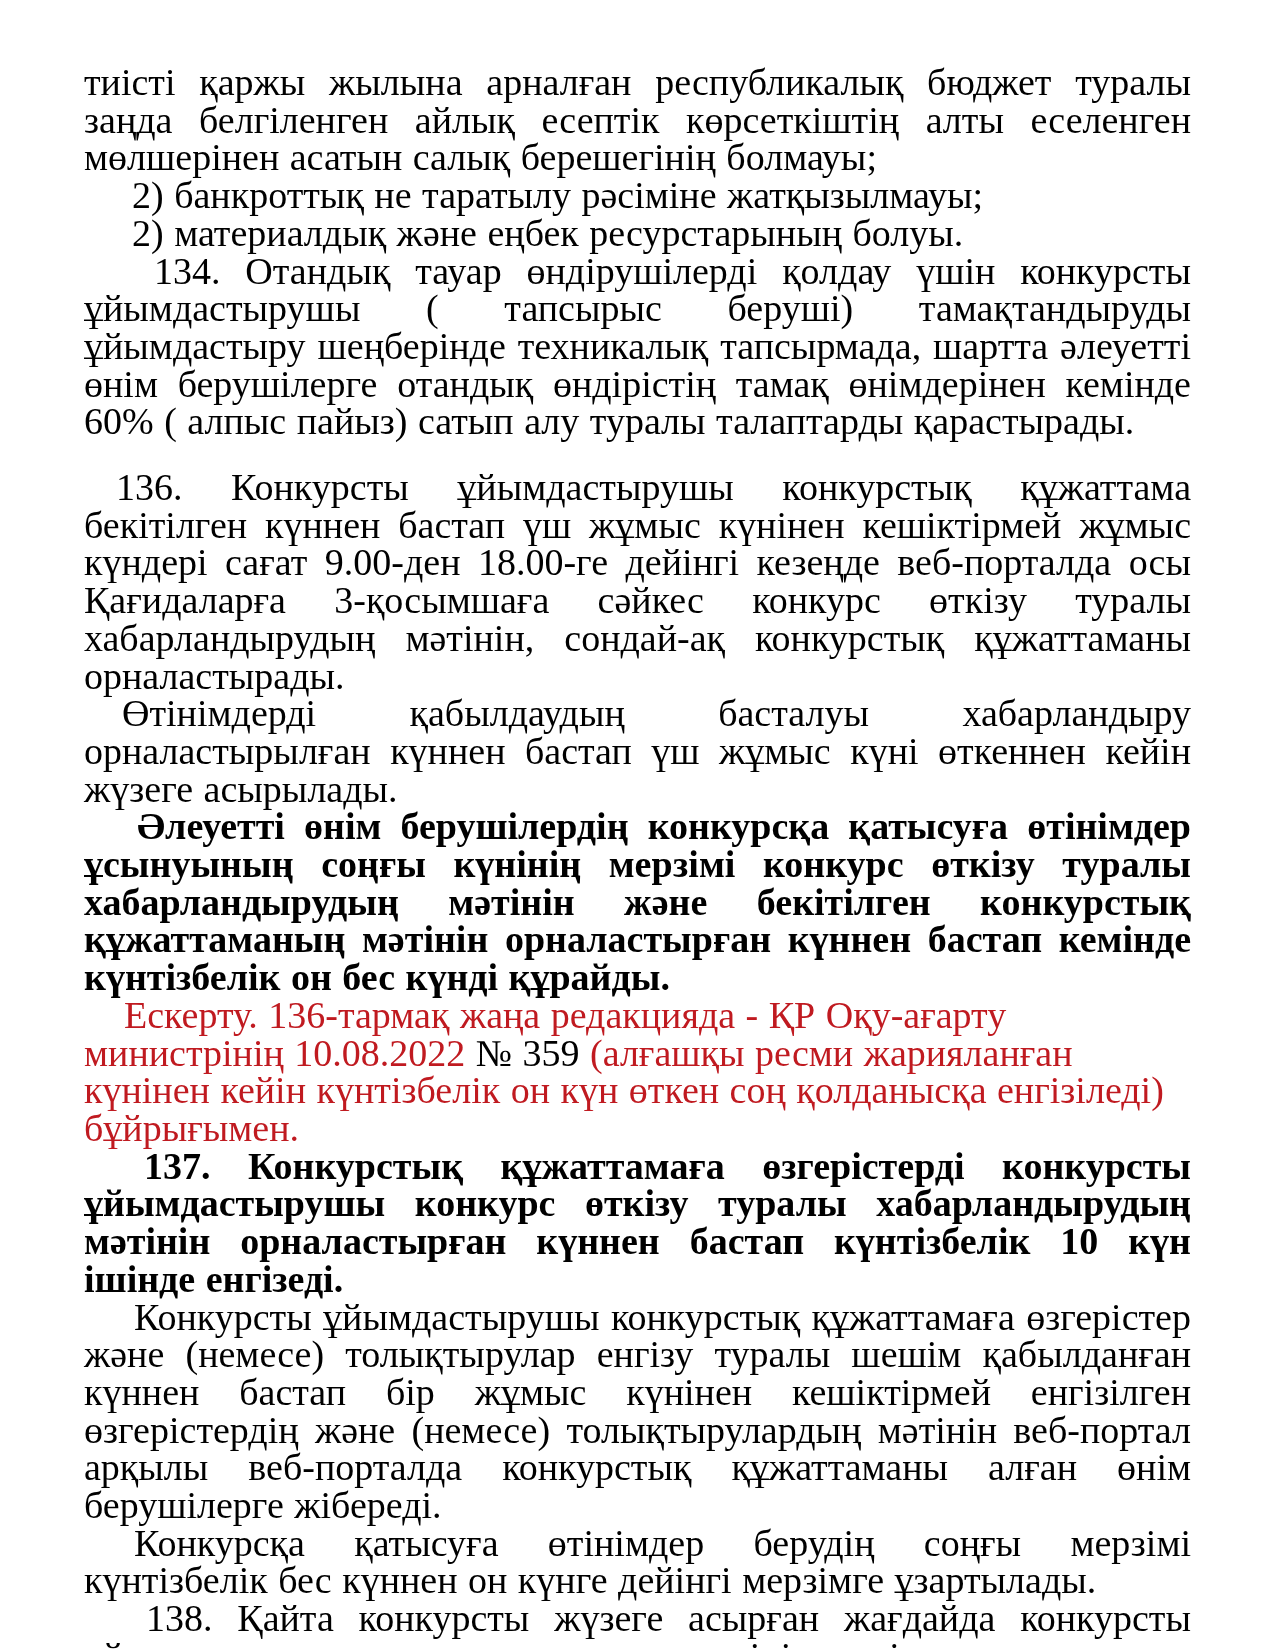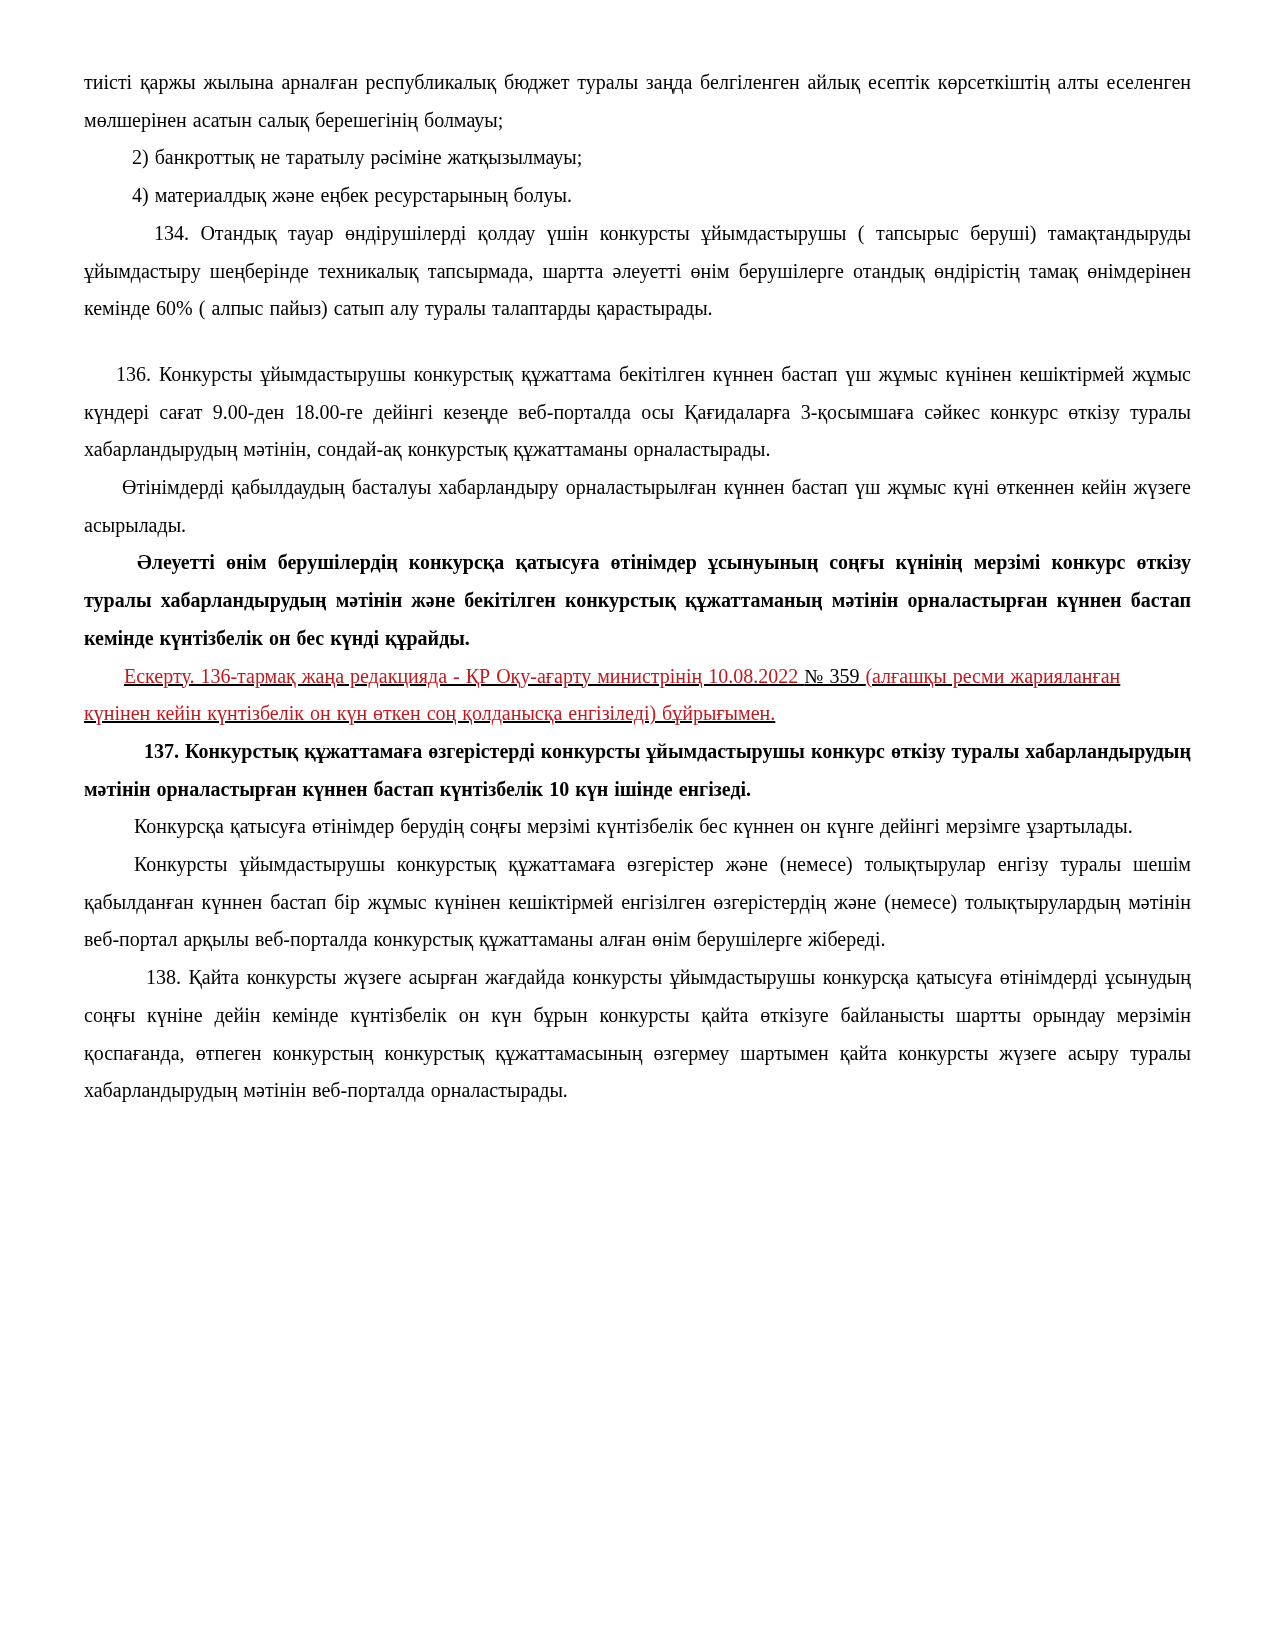--- a/index.html
+++ b/index.html
@@ -16,29 +16,28 @@
   }
   .page {
     box-sizing: border-box;
     width: 1275px;
     height: 1650px;
     padding: 64px 84px 0 84px;
     background: #ffffff;
   }
   .para {
     margin: 0;
-    font-size: 20px;
+    font-size: 38px;
     line-height: 37.7px;
     text-align: justify;
     text-justify: inter-word;
     word-spacing: 1px;
   }
   .para.note {
     text-align: left;
-    text-decoration: underline;
   }
   .red   { color: var(--red, #c01a20); }
   .black { color: var(--ink, #000000); }
   .ind-0  { text-indent: 0; }
   .ind-32 { text-indent: 32px; margin-top: 28px; }
   .ind-38 { text-indent: 38px; }
   .ind-40 { text-indent: 40px; }
   .ind-48 { text-indent: 48px; }
   .ind-50 { text-indent: 50px; }
   .ind-53 { text-indent: 53px; font-weight: bold; }
@@ -46,28 +45,28 @@
   .ind-62 { text-indent: 62px; }
   .ind-70 { text-indent: 70px; }
 </style>
 </head>
 <body style="background: rgb(255, 255, 255);">
 
 <main class="page">
 
   <p class="para ind-0">тиісті қаржы жылына арналған республикалық бюджет туралы заңда белгіленген айлық есептік көрсеткіштің алты еселенген мөлшерінен асатын салық берешегінің болмауы;</p>
   <p class="para ind-48">2) банкроттық не таратылу рәсіміне жатқызылмауы;</p>
-  <p class="para ind-48">4) материалдық және еңбек ресурстарының болуы.</p>
+  <p class="para ind-48">2) материалдық және еңбек ресурстарының болуы.</p>
   <p class="para ind-70">134. Отандық тауар өндірушілерді қолдау үшін конкурсты ұйымдастырушы ( тапсырыс беруші) тамақтандыруды ұйымдастыру шеңберінде техникалық тапсырмада, шартта әлеуетті өнім берушілерге отандық өндірістің тамақ өнімдерінен кемінде 60% ( алпыс пайыз) сатып алу туралы талаптарды қарастырады.</p>
   <p class="para ind-32">136. Конкурсты ұйымдастырушы конкурстық құжаттама бекітілген күннен бастап үш жұмыс күнінен кешіктірмей жұмыс күндері сағат 9.00-ден 18.00-ге дейінгі кезеңде веб-порталда осы Қағидаларға 3-қосымшаға сәйкес конкурс өткізу туралы хабарландырудың мәтінін, сондай-ақ конкурстық құжаттаманы орналастырады.</p>
   <p class="para ind-38">Өтінімдерді қабылдаудың басталуы хабарландыру орналастырылған күннен бастап үш жұмыс күні өткеннен кейін жүзеге асырылады.</p>
   <p class="para ind-53">Әлеуетті өнім берушілердің конкурсқа қатысуға өтінімдер ұсынуының соңғы күнінің мерзімі конкурс өткізу туралы хабарландырудың мәтінін және бекітілген конкурстық құжаттаманың мәтінін орналастырған күннен бастап кемінде күнтізбелік он бес күнді құрайды.</p>
 
   <p class="para note ind-40">
     <span class="red">Ескерту. 136-тармақ жаңа редакцияда - ҚР Оқу-ағарту министрінің 10.08.2022 </span><span class="black">№ 359 </span><span class="red">(алғашқы ресми жарияланған күнінен кейін күнтізбелік он күн өткен соң қолданысқа енгізіледі) бұйрығымен.</span>
   </p>
 
   <p class="para ind-60">137. Конкурстық құжаттамаға өзгерістерді конкурсты ұйымдастырушы конкурс өткізу туралы хабарландырудың мәтінін орналастырған күннен бастап күнтізбелік 10 күн ішінде енгізеді.</p>
+  <p class="para ind-50">Конкурсты ұйымдастырушы конкурстық құжаттамаға өзгерістер және (немесе) толықтырулар енгізу туралы шешім қабылданған күннен бастап бір жұмыс күнінен кешіктірмей енгізілген өзгерістердің және (немесе) толықтырулардың мәтінін веб-портал арқылы веб-порталда конкурстық құжаттаманы алған өнім берушілерге жібереді.</p>
   <p class="para ind-50">Конкурсқа қатысуға өтінімдер берудің соңғы мерзімі күнтізбелік бес күннен он күнге дейінгі мерзімге ұзартылады.</p>
-  <p class="para ind-50">Конкурсты ұйымдастырушы конкурстық құжаттамаға өзгерістер және (немесе) толықтырулар енгізу туралы шешім қабылданған күннен бастап бір жұмыс күнінен кешіктірмей енгізілген өзгерістердің және (немесе) толықтырулардың мәтінін веб-портал арқылы веб-порталда конкурстық құжаттаманы алған өнім берушілерге жібереді.</p>
   <p class="para ind-62">138. Қайта конкурсты жүзеге асырған жағдайда конкурсты ұйымдастырушы конкурсқа қатысуға өтінімдерді ұсынудың соңғы күніне дейін кемінде күнтізбелік он күн бұрын конкурсты қайта өткізуге байланысты шартты орындау мерзімін қоспағанда, өтпеген конкурстың конкурстық құжаттамасының өзгермеу шартымен қайта конкурсты жүзеге асыру туралы хабарландырудың мәтінін веб-порталда орналастырады.</p>
 
 </main>
 
 </body></html>

